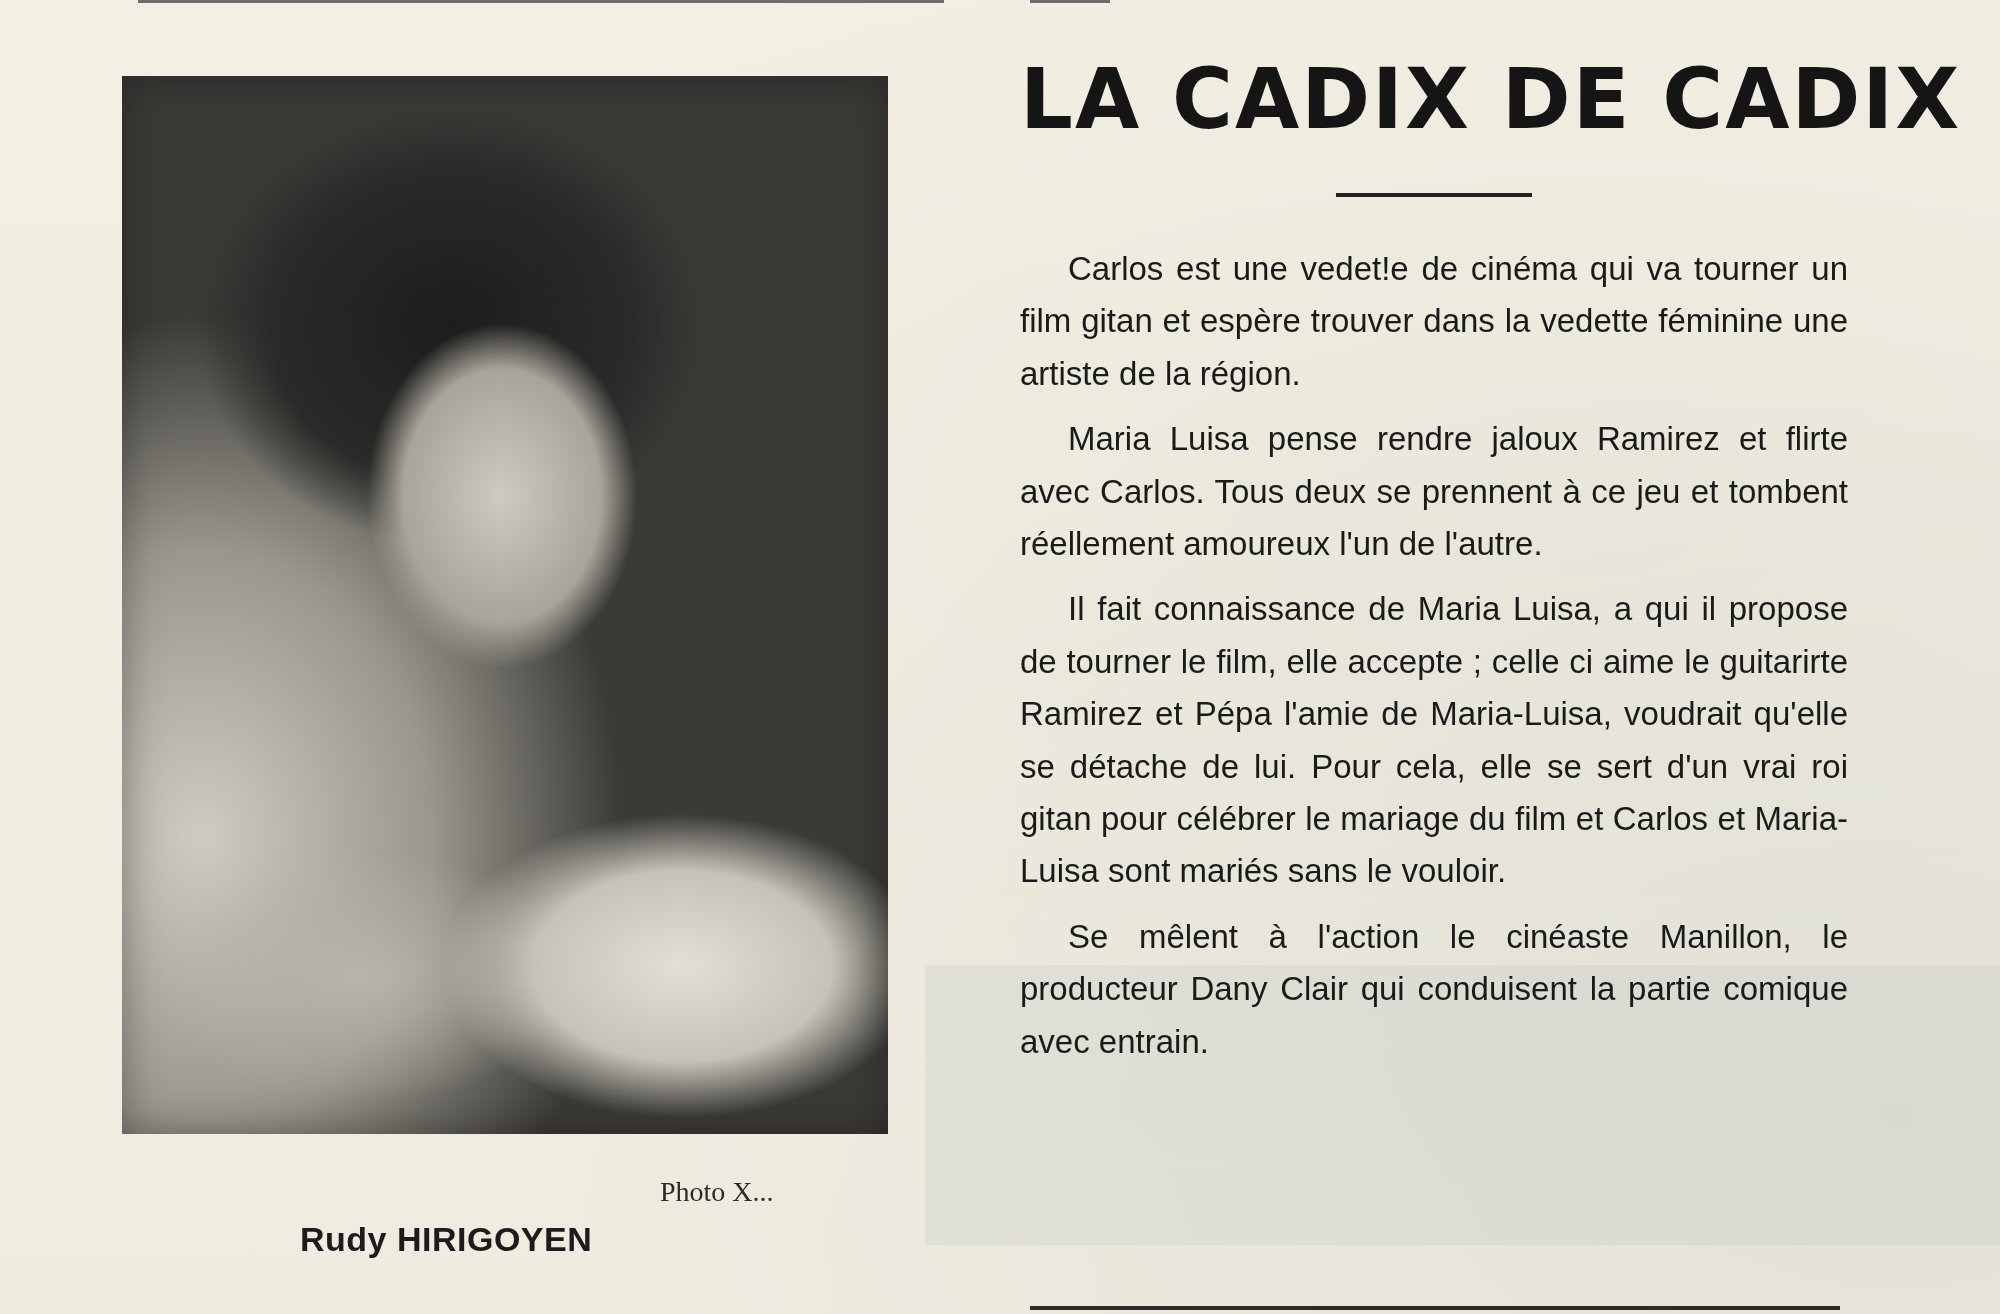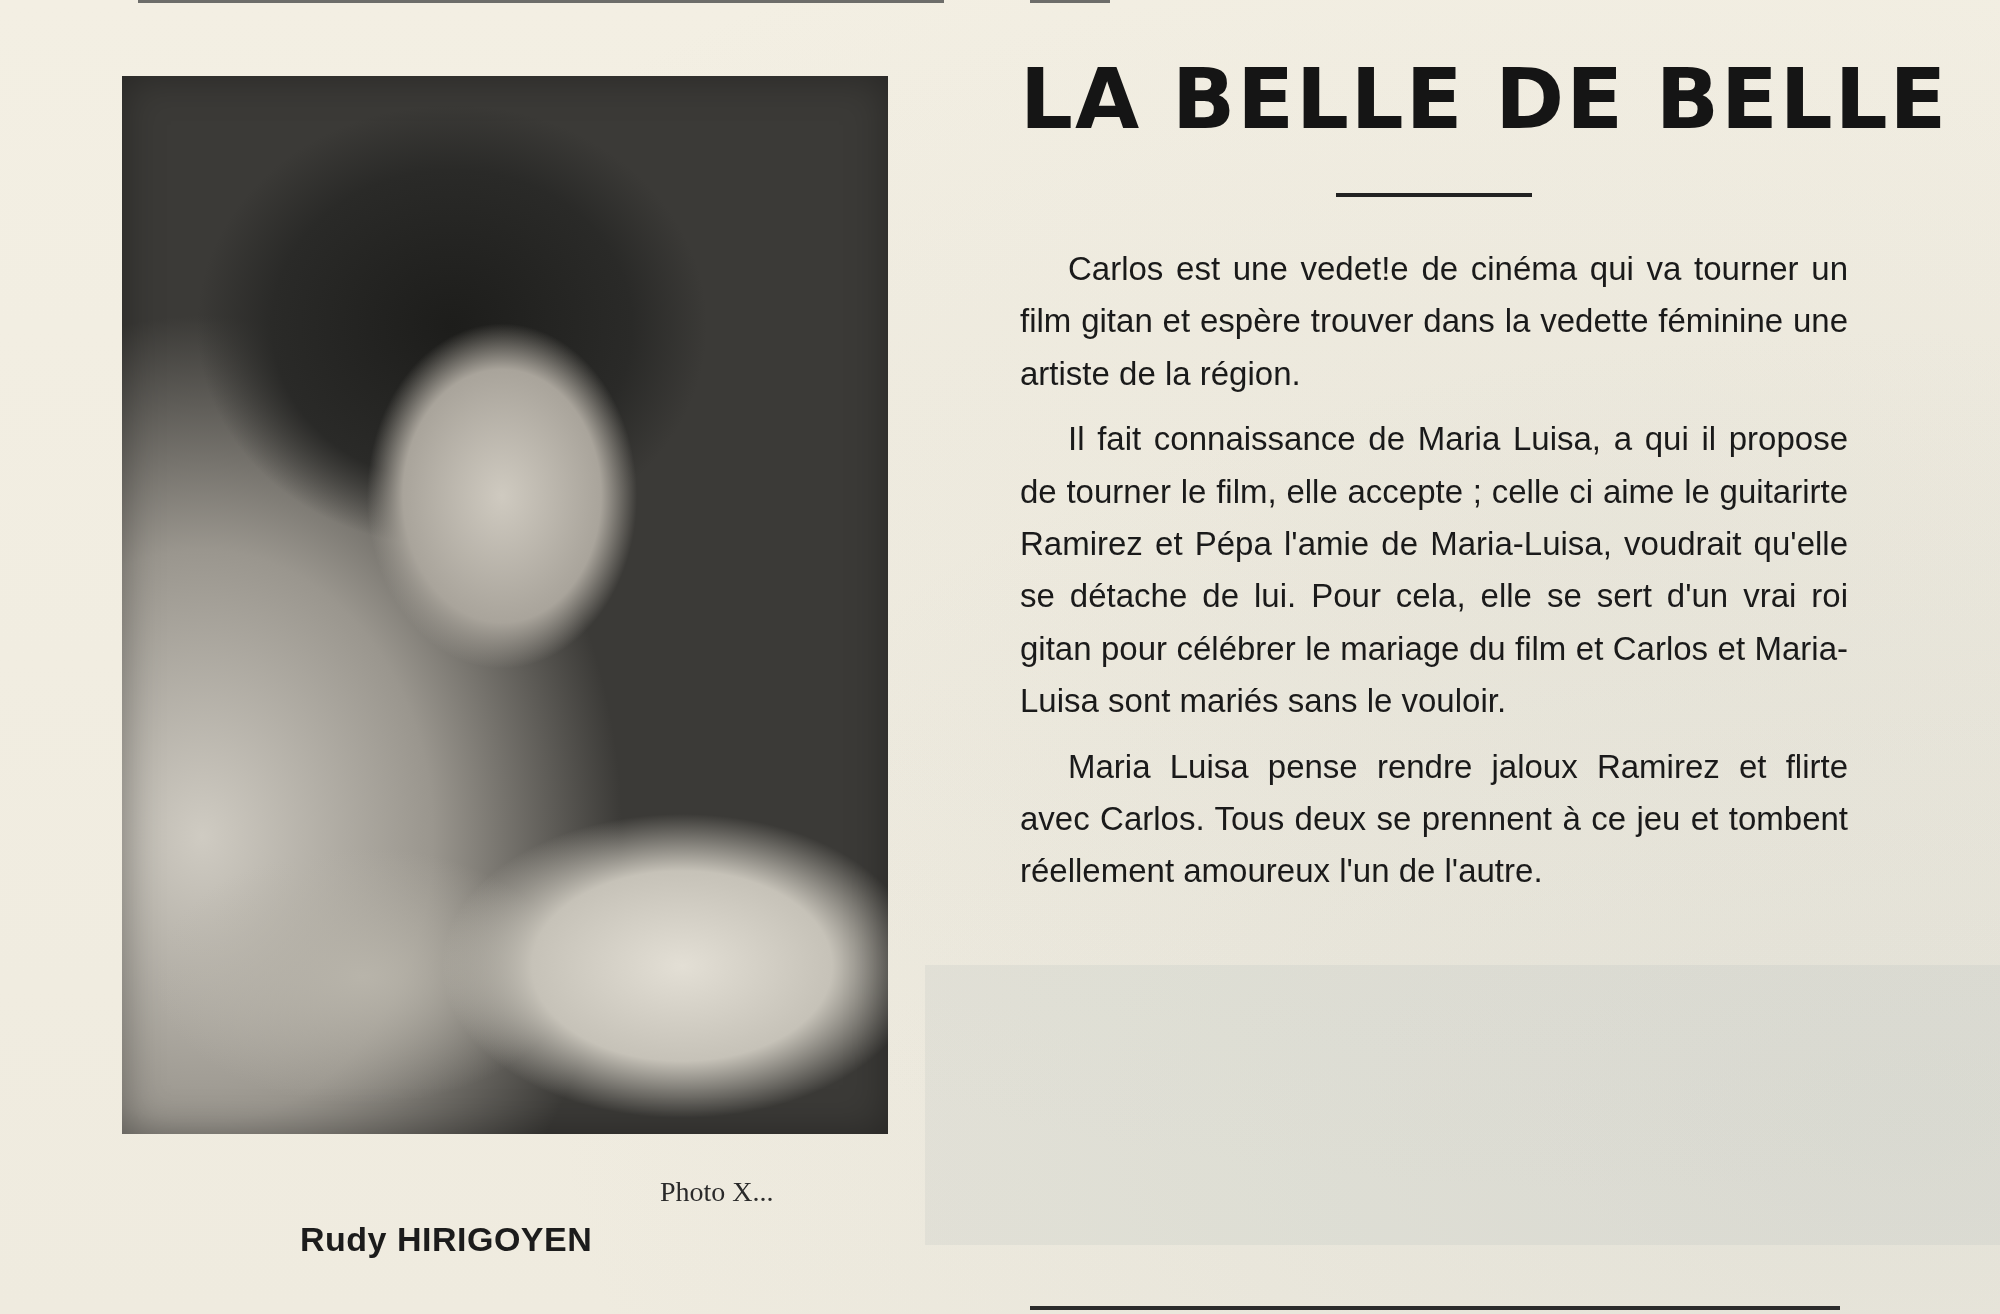--- a/index.html
+++ b/index.html
@@ -57,22 +57,23 @@
 <div class="ghost-box"></div>
 
 <div class="rule-top-left"></div>
 <div class="rule-top-right"></div>
 
 <div class="photo" aria-label="portrait-of-actor-in-matador-costume"></div>
 <div class="photo-caption-credit">Photo X...</div>
 <div class="photo-caption-name">Rudy HIRIGOYEN</div>
 
 <div class="article">
-  <h1 class="title">LA BELLE DE BELLE</h1>
+  <h1 class="title">LA CADIX DE CADIX</h1>
   <div class="title-rule"></div>
   <div class="body">
     <p>Carlos est une vedet!e de cinéma qui va tourner un film gitan et espère trouver dans la vedette féminine une artiste de la région.</p>
+    <p>Maria Luisa pense rendre jaloux Ramirez et flirte avec Carlos. Tous deux se prennent à ce jeu et tombent réellement amoureux l'un de l'autre.</p>
     <p>Il fait connaissance de Maria Luisa, a qui il propose de tourner le film, elle accepte ; celle ci aime le guitarirte Ramirez et Pépa l'amie de Maria-Luisa, voudrait qu'elle se détache de lui. Pour cela, elle se sert d'un vrai roi gitan pour célébrer le mariage du film et Carlos et Maria-Luisa sont mariés sans le vouloir.</p>
-    <p>Maria Luisa pense rendre jaloux Ramirez et flirte avec Carlos. Tous deux se prennent à ce jeu et tombent réellement amoureux l'un de l'autre.</p>
+    <p>Se mêlent à l'action le cinéaste Manillon, le producteur Dany Clair qui conduisent la partie comique avec entrain.</p>
   </div>
 </div>
 
 <div class="rule-bottom"></div>
 
 </body></html>

